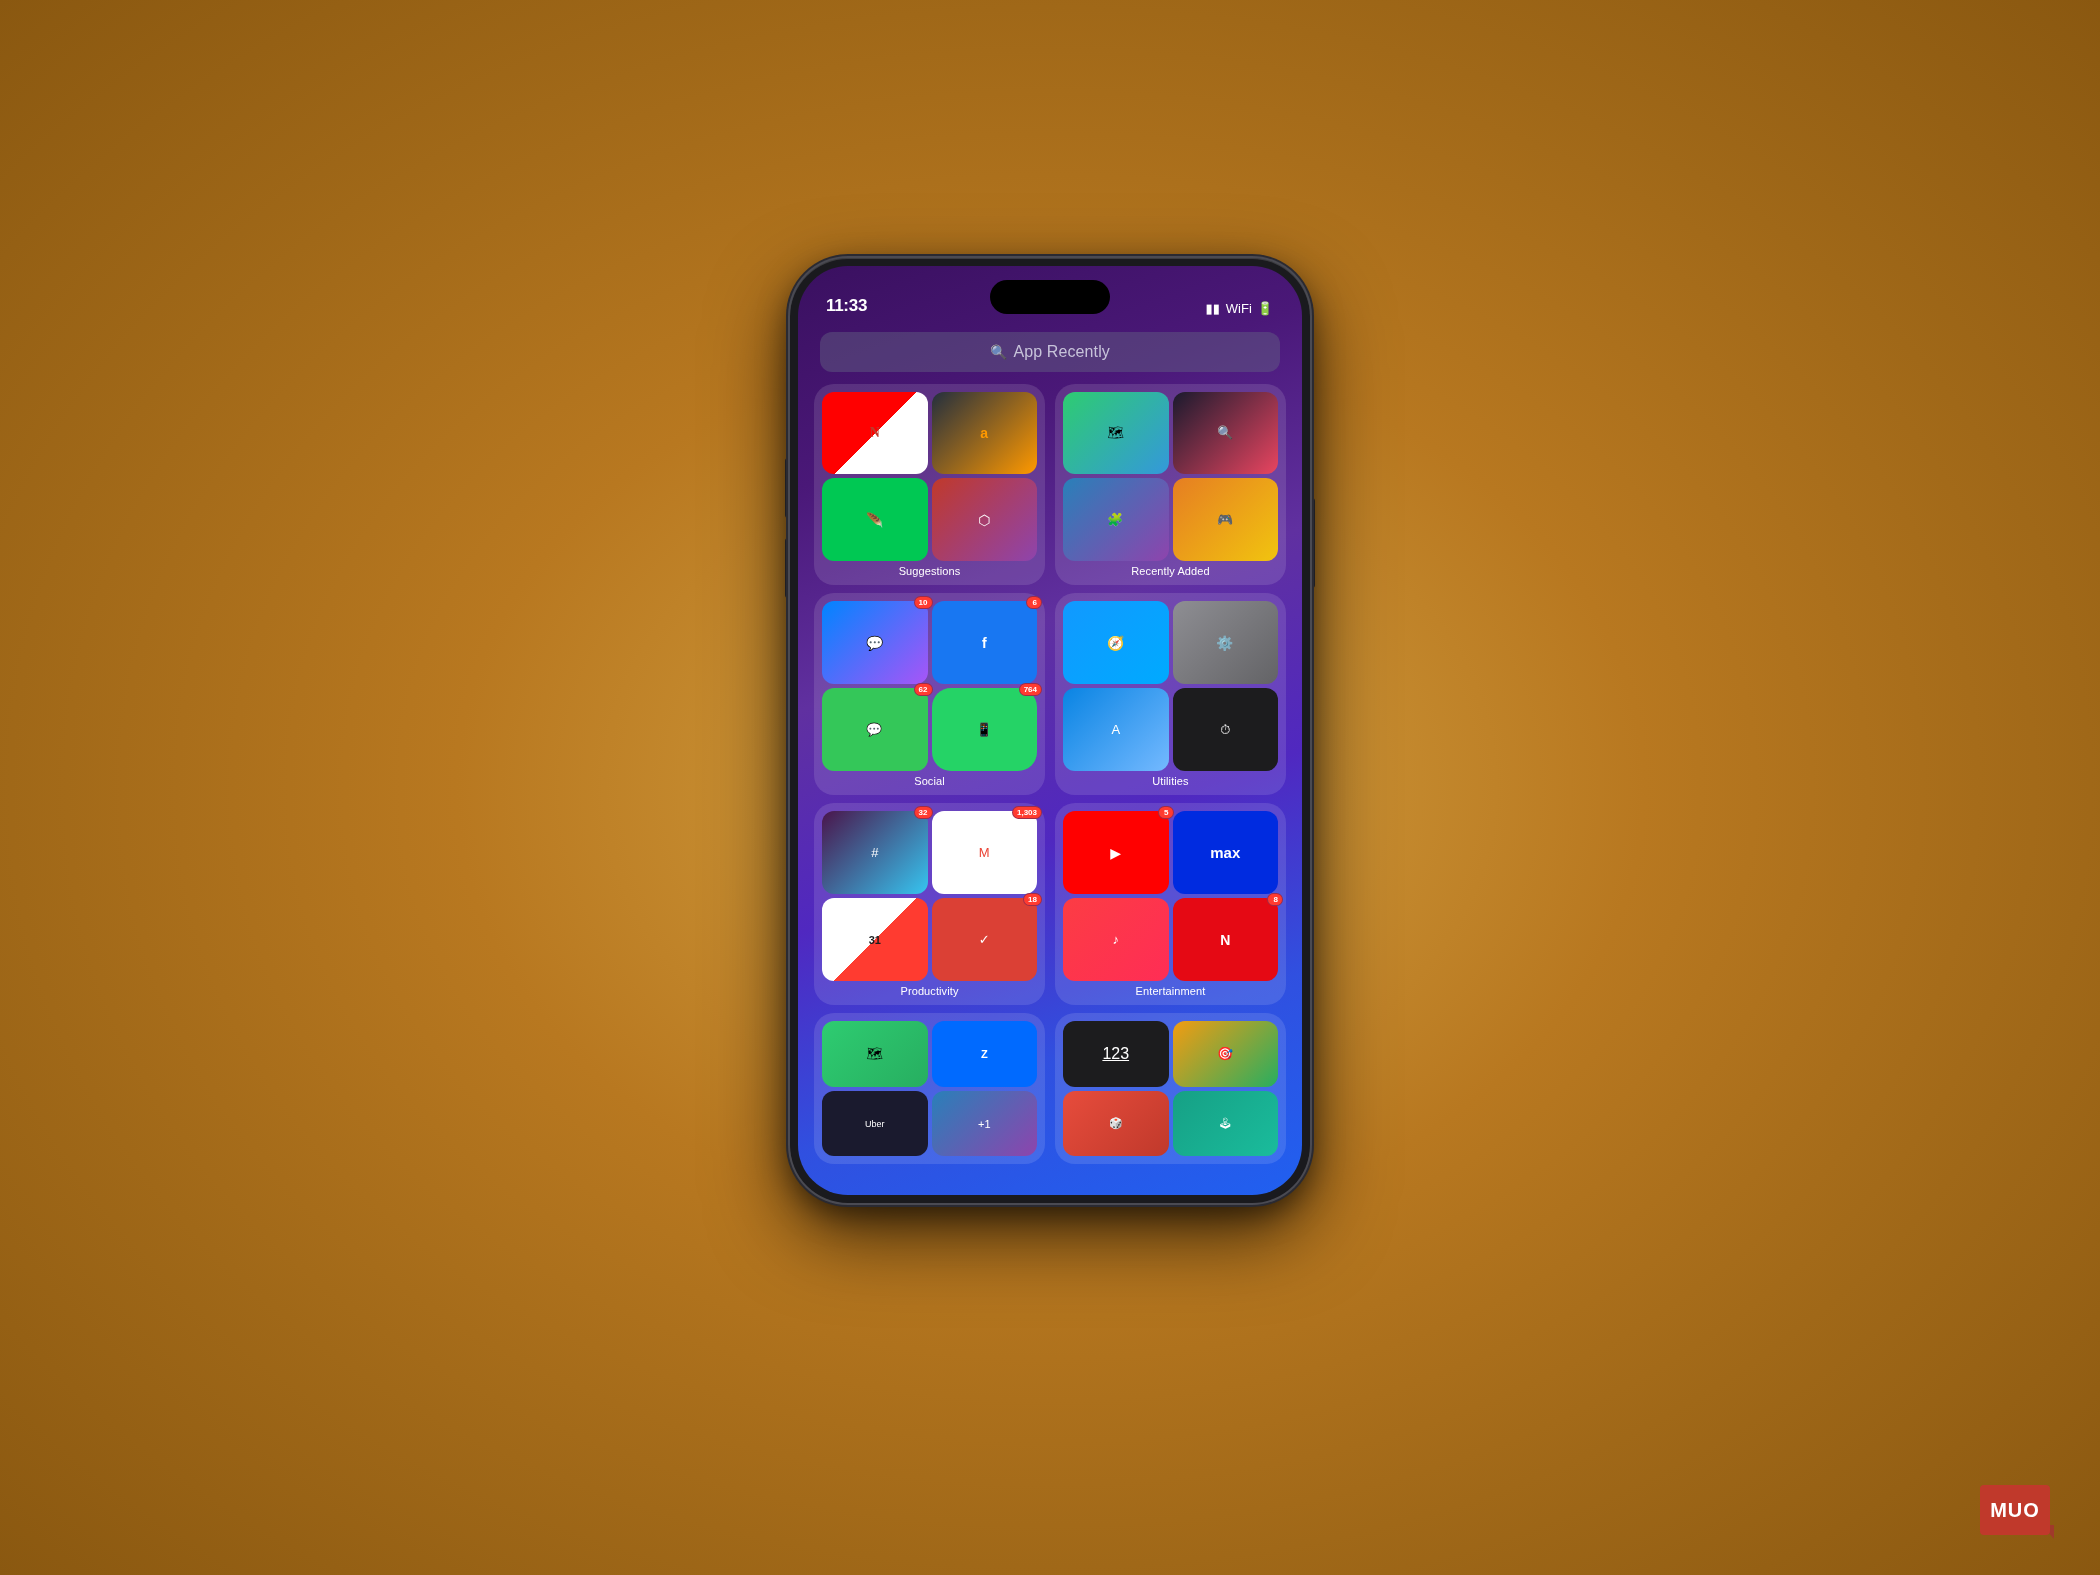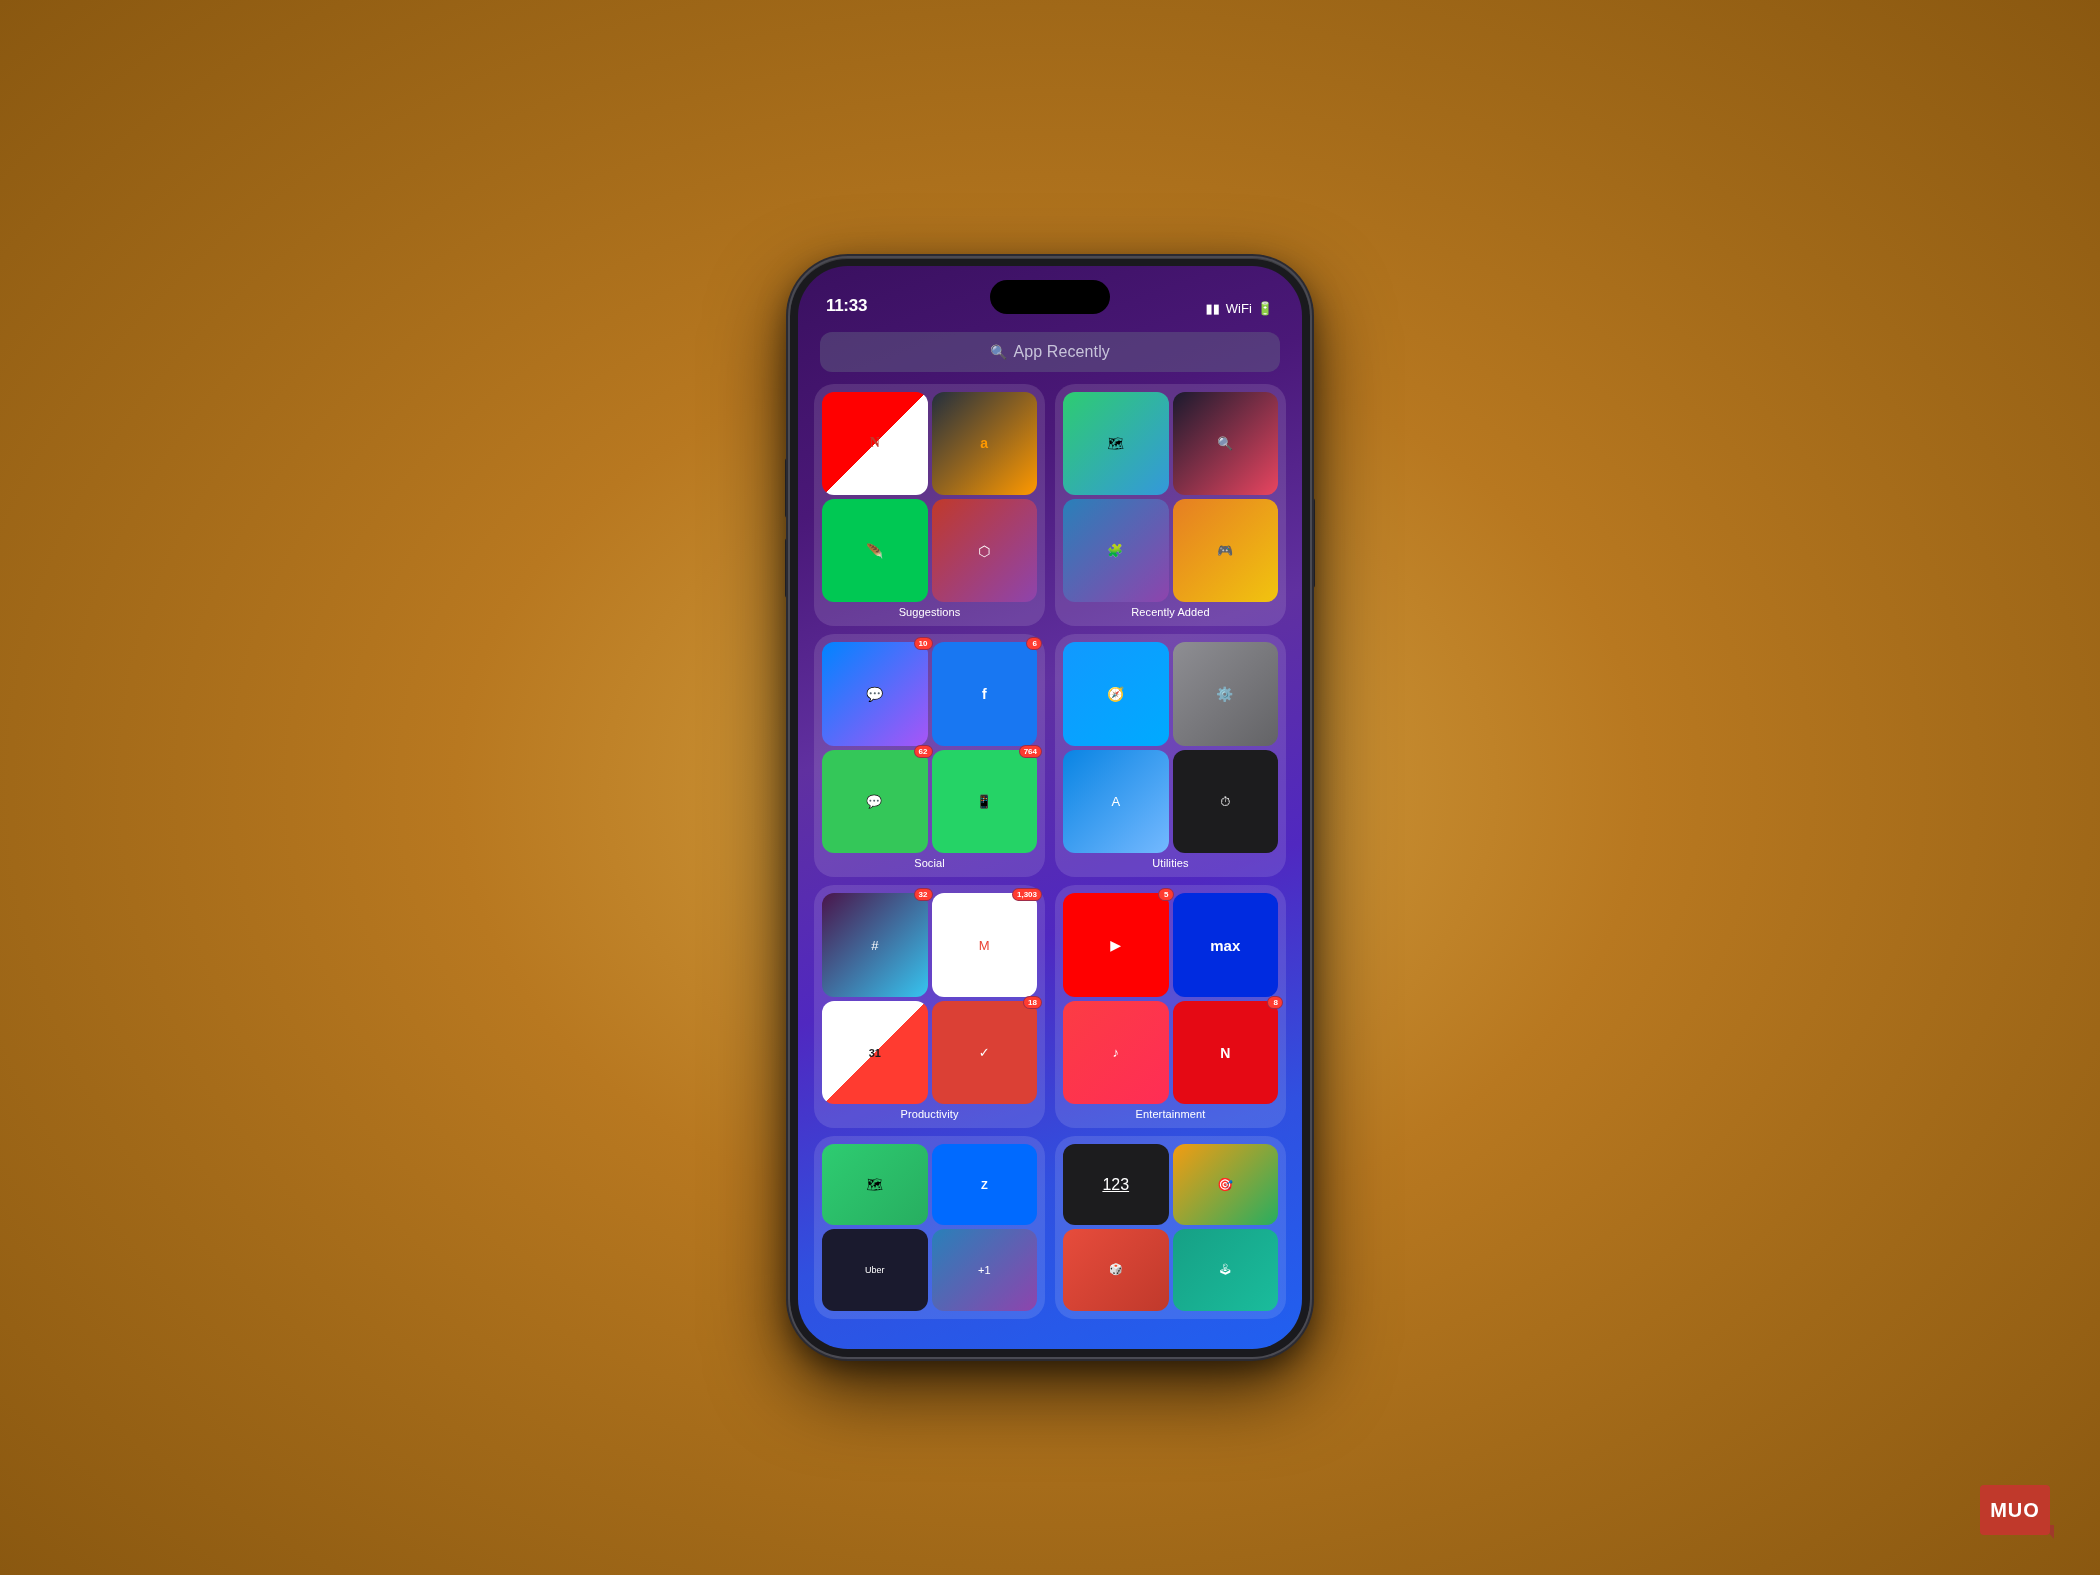--- a/index.html
+++ b/index.html
@@ -18,21 +18,21 @@
 
     
     .phone-wrapper {
       position: relative;
       width: 520px;
       height: 1060px;
     }
 
     .phone-body {
       width: 520px;
-      height: 1099px;
+      height: 945px;
       background: #1a1a1e;
       border-radius: 58px;
       position: relative;
       box-shadow:
         0 0 0 2px #4a4a52,
         0 0 0 4px #2a2a32,
         0 30px 80px rgba(0,0,0,0.7),
         0 10px 30px rgba(0,0,0,0.5),
         inset 0 1px 0 rgba(255,255,255,0.15);
       overflow: hidden;
@@ -232,21 +232,21 @@
     .icon-robinhood { background: #00c853; }
     .icon-op3 { background: linear-gradient(135deg, #c0392b, #8e44ad); }
     .icon-puzzle { background: linear-gradient(135deg, #2980b9, #8e44ad); }
     .icon-game { background: linear-gradient(135deg, #e67e22, #f1c40f); }
 
     .icon-messenger { background: linear-gradient(135deg, #0084ff, #a855f7); }
     .icon-facebook { background: #1877f2; }
     .icon-safari { background: linear-gradient(135deg, #1199ff, #00aaff); }
     .icon-settings { background: linear-gradient(135deg, #8e8e93, #636366); }
     .icon-messages { background: #34c759; }
-    .icon-whatsapp { background: #25d366; }
+    .icon-whatsapp { background: #25d366; border-radius: 19px; }
     .icon-appstore { background: linear-gradient(135deg, #0984e3, #74b9ff); }
     .icon-clock { background: #1c1c1e; }
 
     .icon-slack { background: linear-gradient(135deg, #4a154b, #36c5f0); }
     .icon-gmail { background: #fff; }
     .icon-youtube { background: #ff0000; }
     .icon-max { background: #002be0; }
     .icon-calendar { background: linear-gradient(135deg, #fff 50%, #ff3b30 50%); justify-content: center; }
     .icon-todoist { background: #db4035; }
     .icon-music { background: linear-gradient(135deg, #fc3c44, #ff2d55); }

